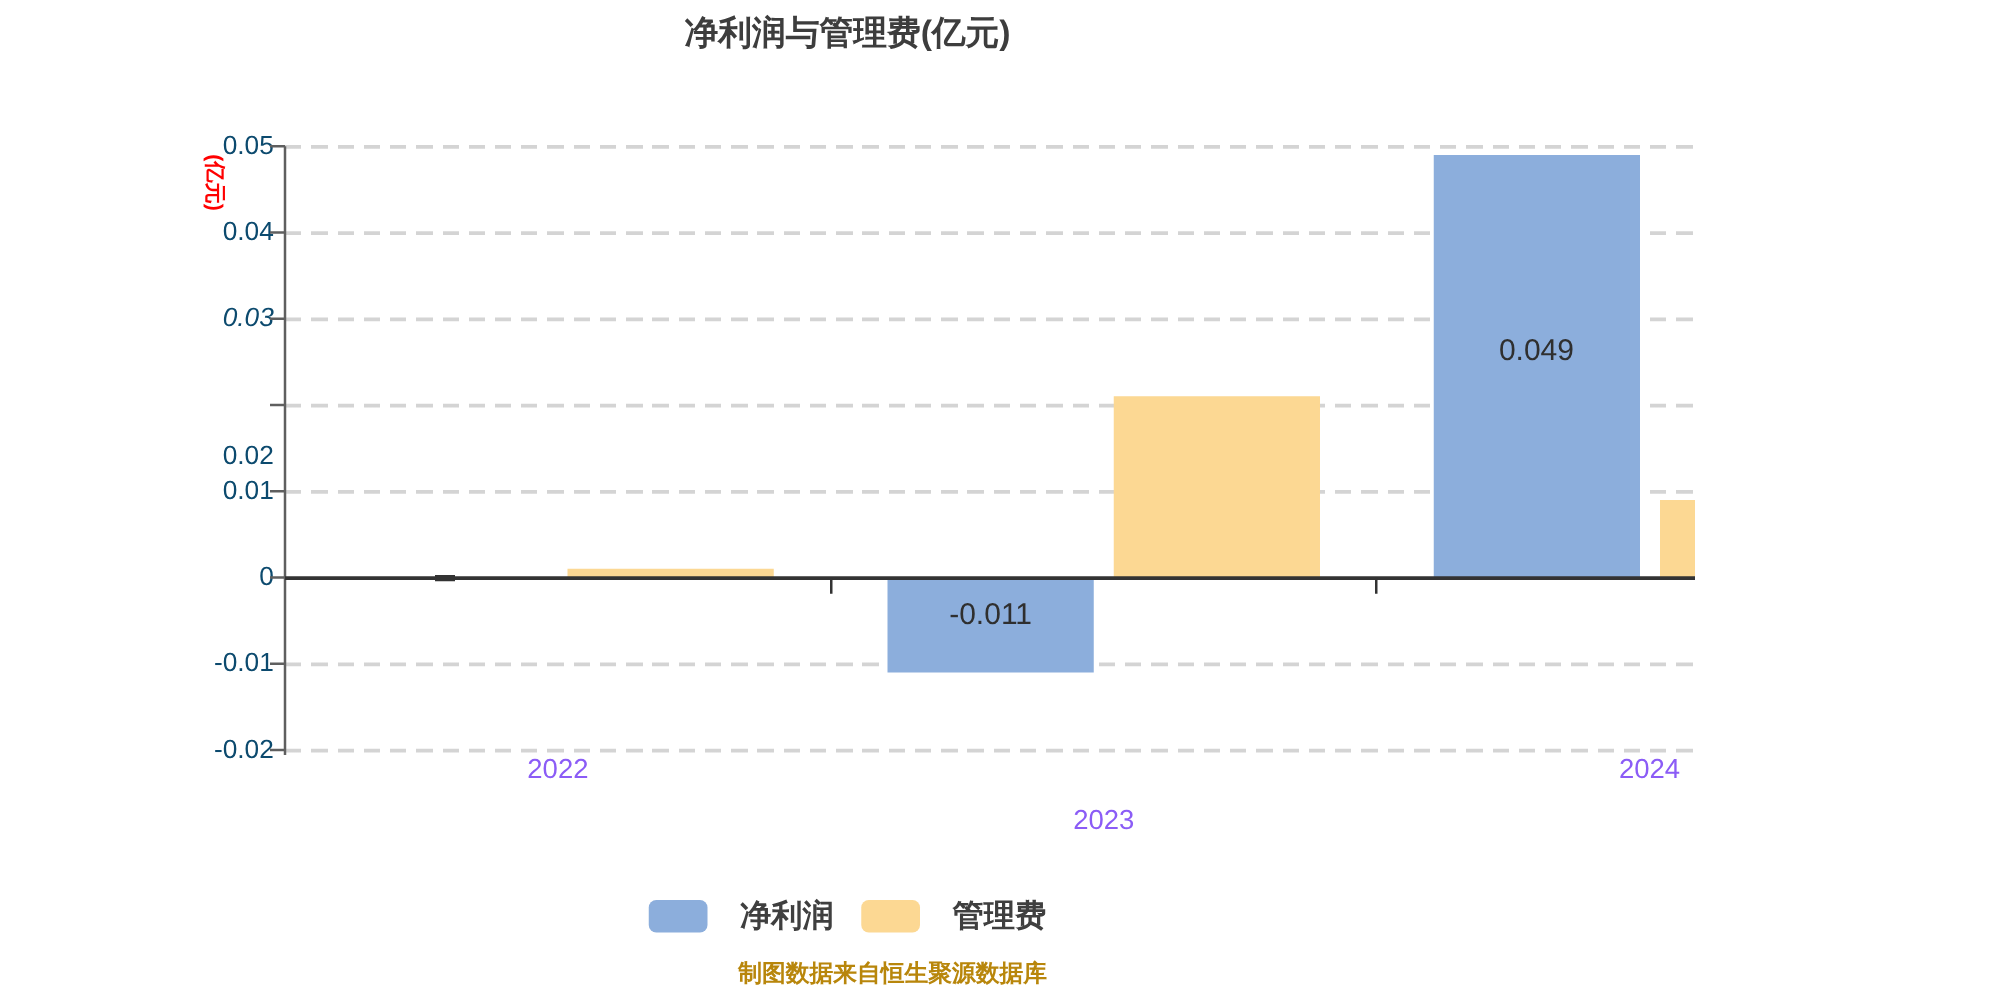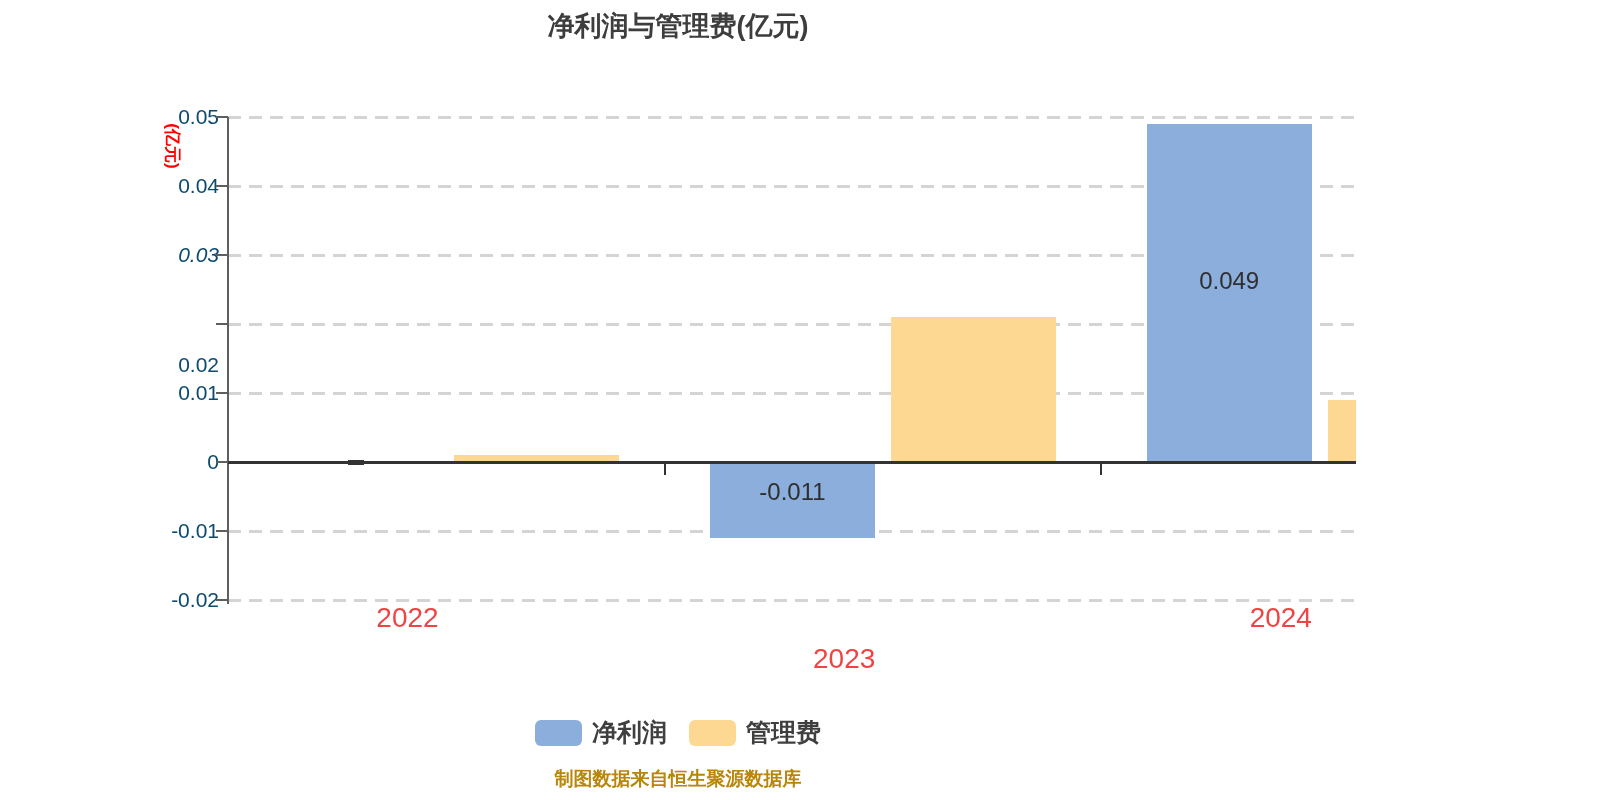--- a/index.html
+++ b/index.html
@@ -25,39 +25,39 @@
   }
   .zero-line{position:absolute;height:3px;background:#333333;z-index:3;}
   .y-axis-line{position:absolute;width:2px;background:#5f5f5f;z-index:1;}
   .y-tick{position:absolute;width:12px;height:2px;background:#5f5f5f;z-index:1;}
   .y-tick-label{
     position:absolute;width:90px;text-align:right;
     font-size:21px;color:#0c4a6e;line-height:28px;
   }
   .x-tick{position:absolute;width:2px;height:13px;background:#333333;z-index:3;}
   .x-tick-label{
-    position:absolute;width:140px;
-    font-size:28px;color:#ef4444;
+    position:absolute;width:140px;text-align:center;
+    font-size:22px;color:#8b5cf6;
   }
   .bar{position:absolute;z-index:2;}
   .bar-value-label{
     position:absolute;z-index:4;transform:translate(-50%,-50%);
     font-size:24px;color:#2f2f2f;white-space:nowrap;
   }
   .near-zero-mark{position:absolute;width:16px;height:5px;background:#333333;z-index:3;}
   .legend{
     position:absolute;top:716px;left:0;width:100%;
     display:flex;justify-content:center;align-items:center;gap:22px;z-index:5;
   }
   .legend-item{display:flex;align-items:center;gap:10px;cursor:pointer;}
   .legend-swatch{width:47px;height:26px;border-radius:6px;}
-  .legend-label{font-size:25px;font-weight:bold;color:#3f3f3f;}
+  .legend-label{font-size:25px;font-weight:bold;color:#3f3f3f;margin-left:16px;}
   .footer-note{
     position:absolute;top:766px;left:0;width:100%;
-    text-align:center;font-size:19px;font-weight:bold;color:#b8860b;
+    text-align:center;font-size:19px;font-weight:bold;color:#b8860b;padding-left:36px;
   }
 </style>
 </head>
 <body>
 
 <div id="chart-root">
   <div class="chart-title">净利润与管理费(亿元)</div>
   <div class="y-unit-label" style="color: rgb(255, 0, 0);">(亿元)</div>
   <div id="plot">
       <div class="gridline-dashed" style="left: 228px; top: 116px; width: 1310px;"></div>

